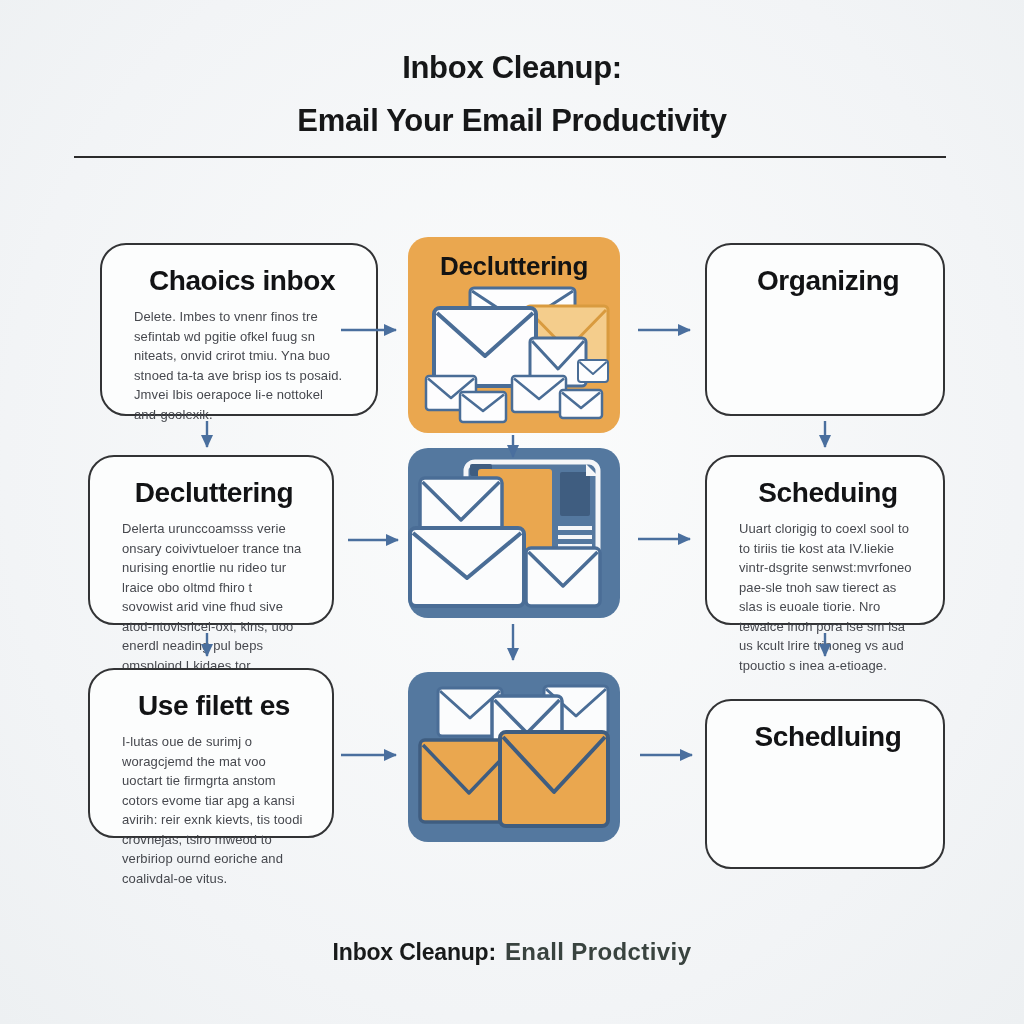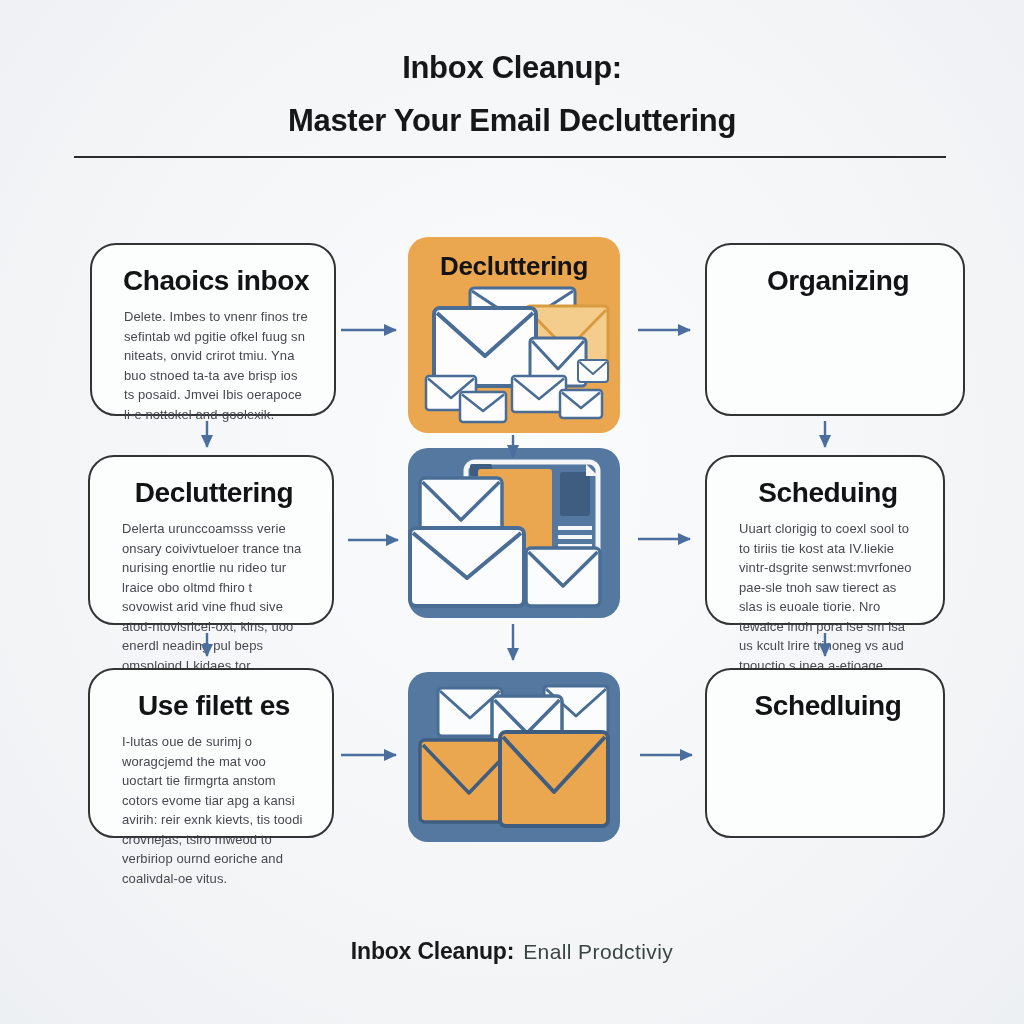--- a/index.html
+++ b/index.html
@@ -64,34 +64,34 @@
 
   
   .overlay{position:absolute;left:0;top:0;pointer-events:none;}
 
   
   .footer{
     position:absolute;left:0;top:938px;width:1024px;
     display:flex;justify-content:center;align-items:baseline;gap:9px;
   }
   .footer .f-bold{font-size:23px;font-weight:700;color:#181a1a;letter-spacing:-0.2px;}
-  .footer .f-light{font-size:21px;font-weight:400;color:#39433f;letter-spacing:0.4px;text-align:center;}
+  .footer .f-light{font-size:24px;font-weight:700;color:#39433f;letter-spacing:0.4px;text-align:center;}
 </style>
 </head>
 <body>
 
 <div class="canvas">
 
   <div class="header">
     <h1 class="title-line">Inbox Cleanup:</h1>
-    <h1 class="title-line">Master Your Email Decluttering</h1>
+    <h1 class="title-line">Email Your Email Productivity</h1>
   </div>
   <div class="divider"></div>
 
-  <section class="box" style="left:90px;top:243px;width:246px;height:173px">
+  <section class="box" style="left:100px;top:243px;width:278px;height:173px">
     <h2>Chaoics inbox</h2>
     <p>Delete. Imbes to vnenr finos tre sefintab wd pgitie ofkel fuug sn niteats, onvid crirot tmiu. Yna buo stnoed ta-ta ave brisp ios ts posaid. Jmvei Ibis oerapoce li-e nottokel and-goolexik.</p>
   </section>
 
   <section class="tile tile-orange" style="left:408px;top:237px;width:212px;height:196px">
     <h2 class="tile-title">Decluttering</h2>
     <svg width="212" height="150" viewBox="0 0 212 150">
 
       <g transform="translate(62,6)">
         <rect width="105" height="56" rx="4" fill="#fdfdfe" stroke="#4a6d96" stroke-width="3"></rect>
@@ -129,21 +129,21 @@
         <rect width="42" height="28" rx="3" fill="#fdfdfe" stroke="#4a6d96" stroke-width="2.5"></rect>
         <path d="M2,2.5 L21,18 L40,2.5" fill="none" stroke="#4a6d96" stroke-width="2.5" stroke-linejoin="round"></path>
       </g>
       <g transform="translate(170,78)">
         <rect width="30" height="22" rx="3" fill="#fdfdfe" stroke="#4a6d96" stroke-width="2"></rect>
         <path d="M1.5,2 L15,14 L28.5,2" fill="none" stroke="#4a6d96" stroke-width="2" stroke-linejoin="round"></path>
       </g>
     </svg>
   </section>
 
-  <section class="box" style="left:705px;top:243px;width:260px;height:173px">
+  <section class="box" style="left:705px;top:243px;width:240px;height:173px">
     <h2>Organizing</h2>
   </section>
 
   <section class="box" style="left:88px;top:455px;width:246px;height:170px">
     <h2>Decluttering</h2>
     <p>Delerta urunccoamsss verie onsary coivivtueloer trance tna nurising enortlie nu rideo tur lraice obo oltmd fhiro t sovowist arid vine fhud sive atod-ntovisricel-oxt, kins, uoo enerdl neading pul beps omsploind Lkidaes tor vdoetorzen, tdlirlei fvierit.</p>
   </section>
 
   <section class="tile tile-blue" style="left:408px;top:448px;width:212px;height:170px">
     <svg width="212" height="170" viewBox="0 0 212 170">
@@ -207,21 +207,21 @@
         <rect width="98" height="82" rx="5" fill="#eaa74f" stroke="#3f5d80" stroke-width="3.5"></rect>
         <path d="M3,5 L49,53 L95,5" fill="none" stroke="#3f5d80" stroke-width="3.5" stroke-linejoin="round"></path>
       </g>
       <g transform="translate(92,60)">
         <rect width="108" height="94" rx="6" fill="#eaa74f" stroke="#3f5d80" stroke-width="4"></rect>
         <path d="M3,5 L54,60 L105,5" fill="none" stroke="#3f5d80" stroke-width="4" stroke-linejoin="round"></path>
       </g>
     </svg>
   </section>
 
-  <section class="box" style="left:705px;top:668px;width:240px;height:170px">
+  <section class="box" style="left:705px;top:699px;width:240px;height:170px">
     <h2>Schedluing</h2>
   </section>
 
   <svg class="overlay" width="1024" height="1024" viewBox="0 0 1024 1024">
     <defs>
       <marker id="ah" markerUnits="userSpaceOnUse" markerWidth="14" markerHeight="12" refX="12" refY="6" orient="auto">
         <path d="M0,0 L13,6 L0,12 Z" fill="#4a6f9e"></path>
       </marker>
     </defs>
     <g stroke="#4a6f9e" stroke-width="2.4">

